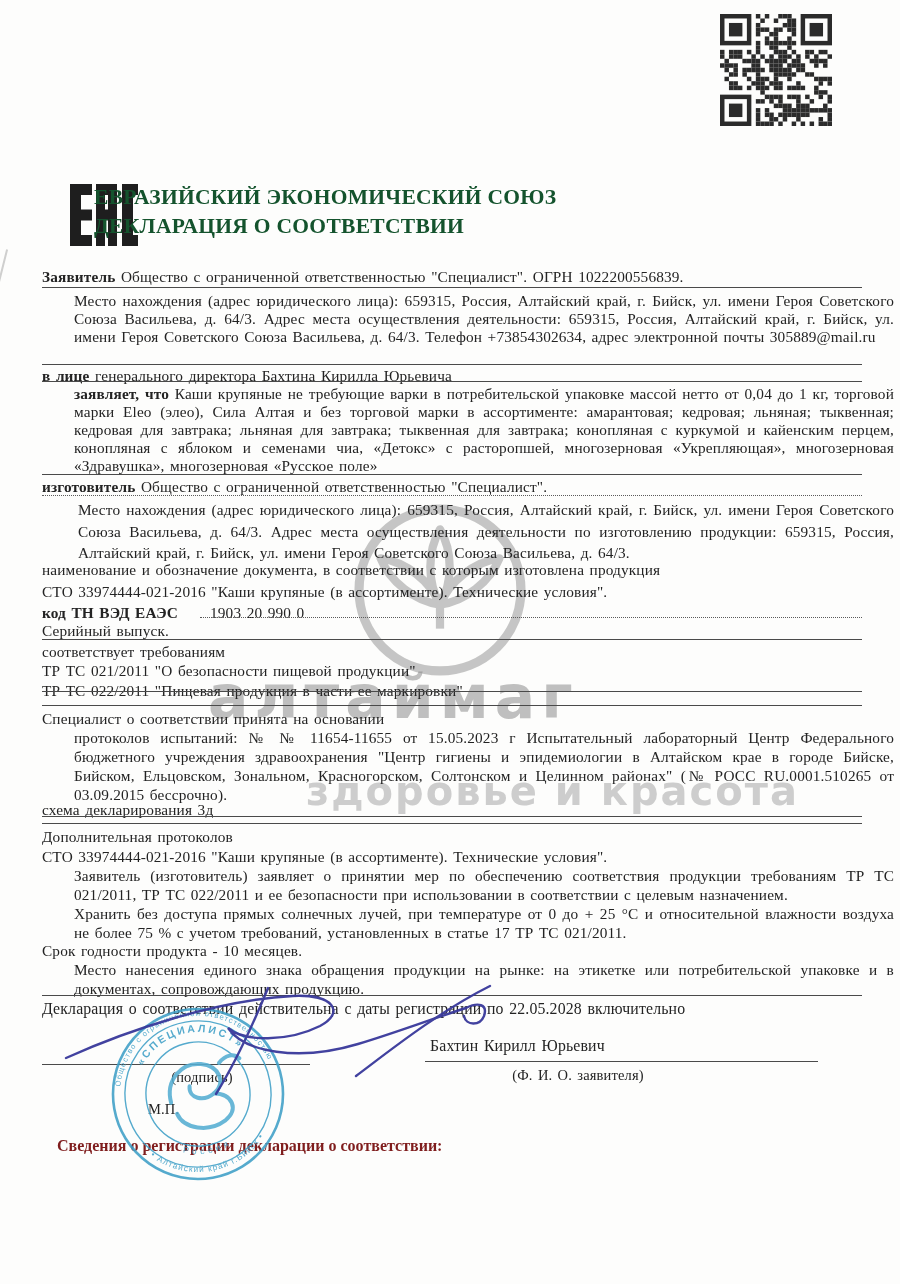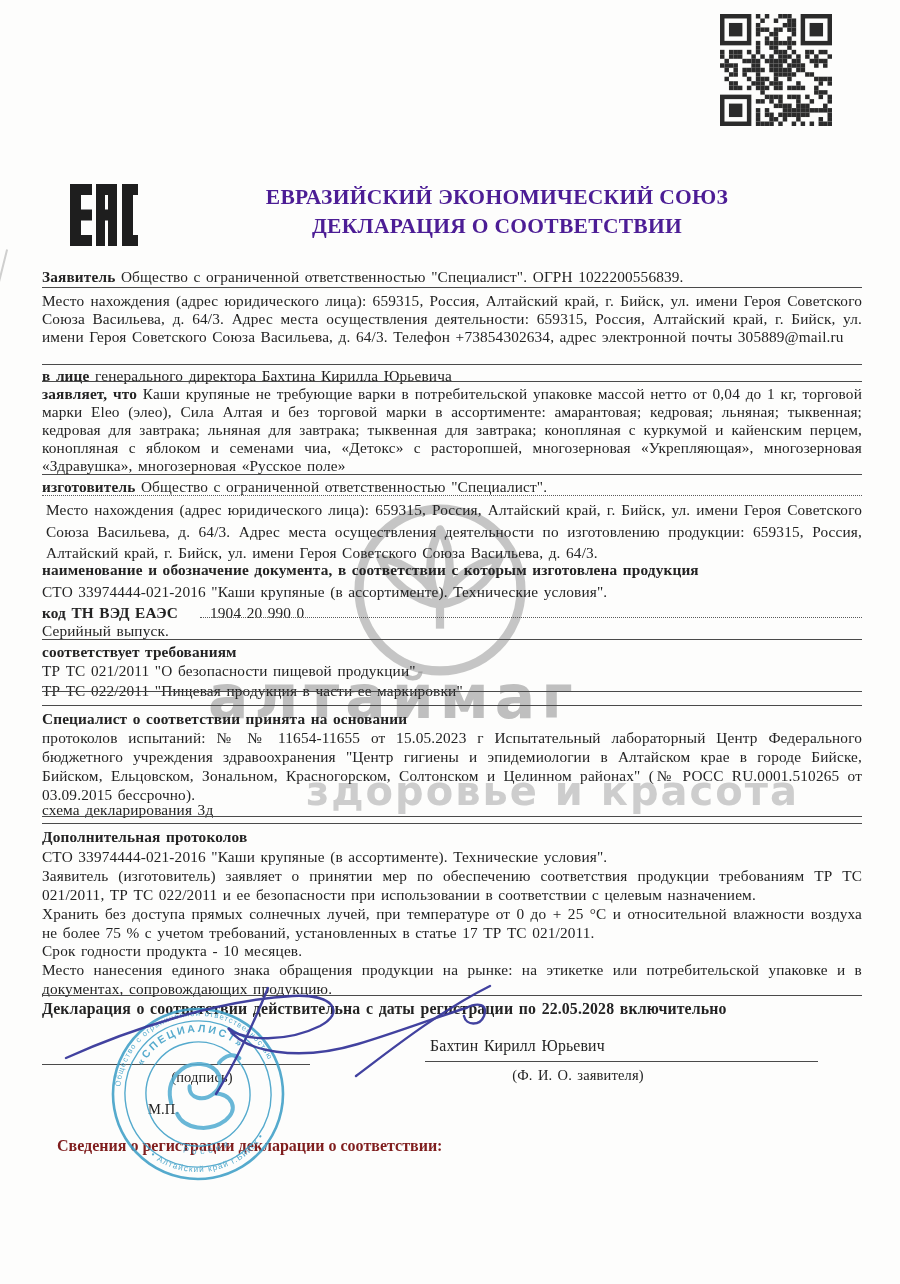--- a/index.html
+++ b/index.html
@@ -9,31 +9,31 @@
   .wm-layer{position:absolute;inset:0;z-index:0;}
   .content{position:absolute;inset:0;z-index:1;}
   .ink{position:absolute;z-index:2;}
   
   .wm-brand{position:absolute;left:208px;top:662px;font-family:"DejaVu Sans",sans-serif;
             font-weight:bold;font-size:60px;letter-spacing:6px;color:rgba(130,130,130,.50);}
   .wm-tagline{position:absolute;left:306px;top:768px;font-family:"DejaVu Sans",sans-serif;
             font-weight:600;font-size:40px;letter-spacing:2px;color:rgba(165,165,165,.55);}
   .wm-logo{position:absolute;left:348px;top:498px;opacity:.5;}
   
-  .title{position:absolute;left:94px;top:183px;width:806px;text-align:center;
-         font-weight:bold;font-size:21.5px;line-height:29px;letter-spacing:.3px;color:#4c1d95;}
+  .title{position:absolute;left:94px;top:183px;width:806px;text-align:left;
+         font-weight:bold;font-size:21.5px;line-height:29px;letter-spacing:.3px;color:#14532d;}
   .eac{position:absolute;left:70px;top:184px;}
   .qr{position:absolute;left:720px;top:14px;width:112px;height:112px;}
   
   .row{position:absolute;left:42px;width:820px;font-size:15.3px;line-height:19px;
        letter-spacing:.15px;word-spacing:1.5px;}
-  .just{text-align:justify;}
+  .just{text-align:justify;margin-left:32px;}
   .lh18{line-height:18px;}
   .lh21{line-height:21.5px;}
-  .bold{font-weight:bold;}
+  .bold{font-weight:normal;}
   .rule{position:absolute;left:42px;width:820px;border-top:1px solid #4a4a4a;height:0;}
   .dotted{border-top:1.6px dotted #5a5a5a;}
   
   .small{font-size:14.5px;}
   .reg{position:absolute;left:57px;font-weight:bold;font-size:16px;color:#7f1d1d;}
   .scratch{position:absolute;left:-6px;top:248px;width:2px;height:100px;background:rgba(120,120,120,.35);
            transform:rotate(14deg);}
 </style>
 </head>
 <body>
@@ -345,21 +345,21 @@
     </div>
     <div class="rule dotted" style="top:495px"></div>
 
     <div class="row just lh21" style="top:499px;padding-left:4px;width:816px">Место нахождения (адрес юридического лица): 659315, Россия, Алтайский край, г. Бийск, ул. имени Героя Советского Союза Васильева, д. 64/3. Адрес места осуществления деятельности по изготовлению продукции: 659315, Россия, Алтайский край, г. Бийск, ул. имени Героя Советского Союза Васильева, д. 64/3.</div>
 
     <div class="row bold" style="top:560px">наименование и обозначение документа, в соответствии с которым изготовлена продукция</div>
     <div class="row" style="top:582px">СТО 33974444-021-2016  "Каши крупяные (в ассортименте). Технические условия".</div>
 
     <div class="row" style="top:603px">
       <b>код ТН ВЭД ЕАЭС</b>
-      <span style="position:absolute;left:168px">1904 20 990 0</span>
+      <span style="position:absolute;left:168px">1903 20 990 0</span>
     </div>
     <div class="rule dotted" style="top:617px;left:200px;width:662px"></div>
 
     <div class="row" style="top:621px">Серийный выпуск.</div>
     <div class="rule" style="top:639px"></div>
 
     <div class="row bold" style="top:642px">соответствует требованиям</div>
     <div class="row" style="top:661px">ТР ТС 021/2011 "О безопасности пищевой продукции"</div>
     <div class="row" style="top:681px">ТР ТС 022/2011 "Пищевая продукция в части ее маркировки"</div>
     <div class="rule" style="top:691px"></div>

